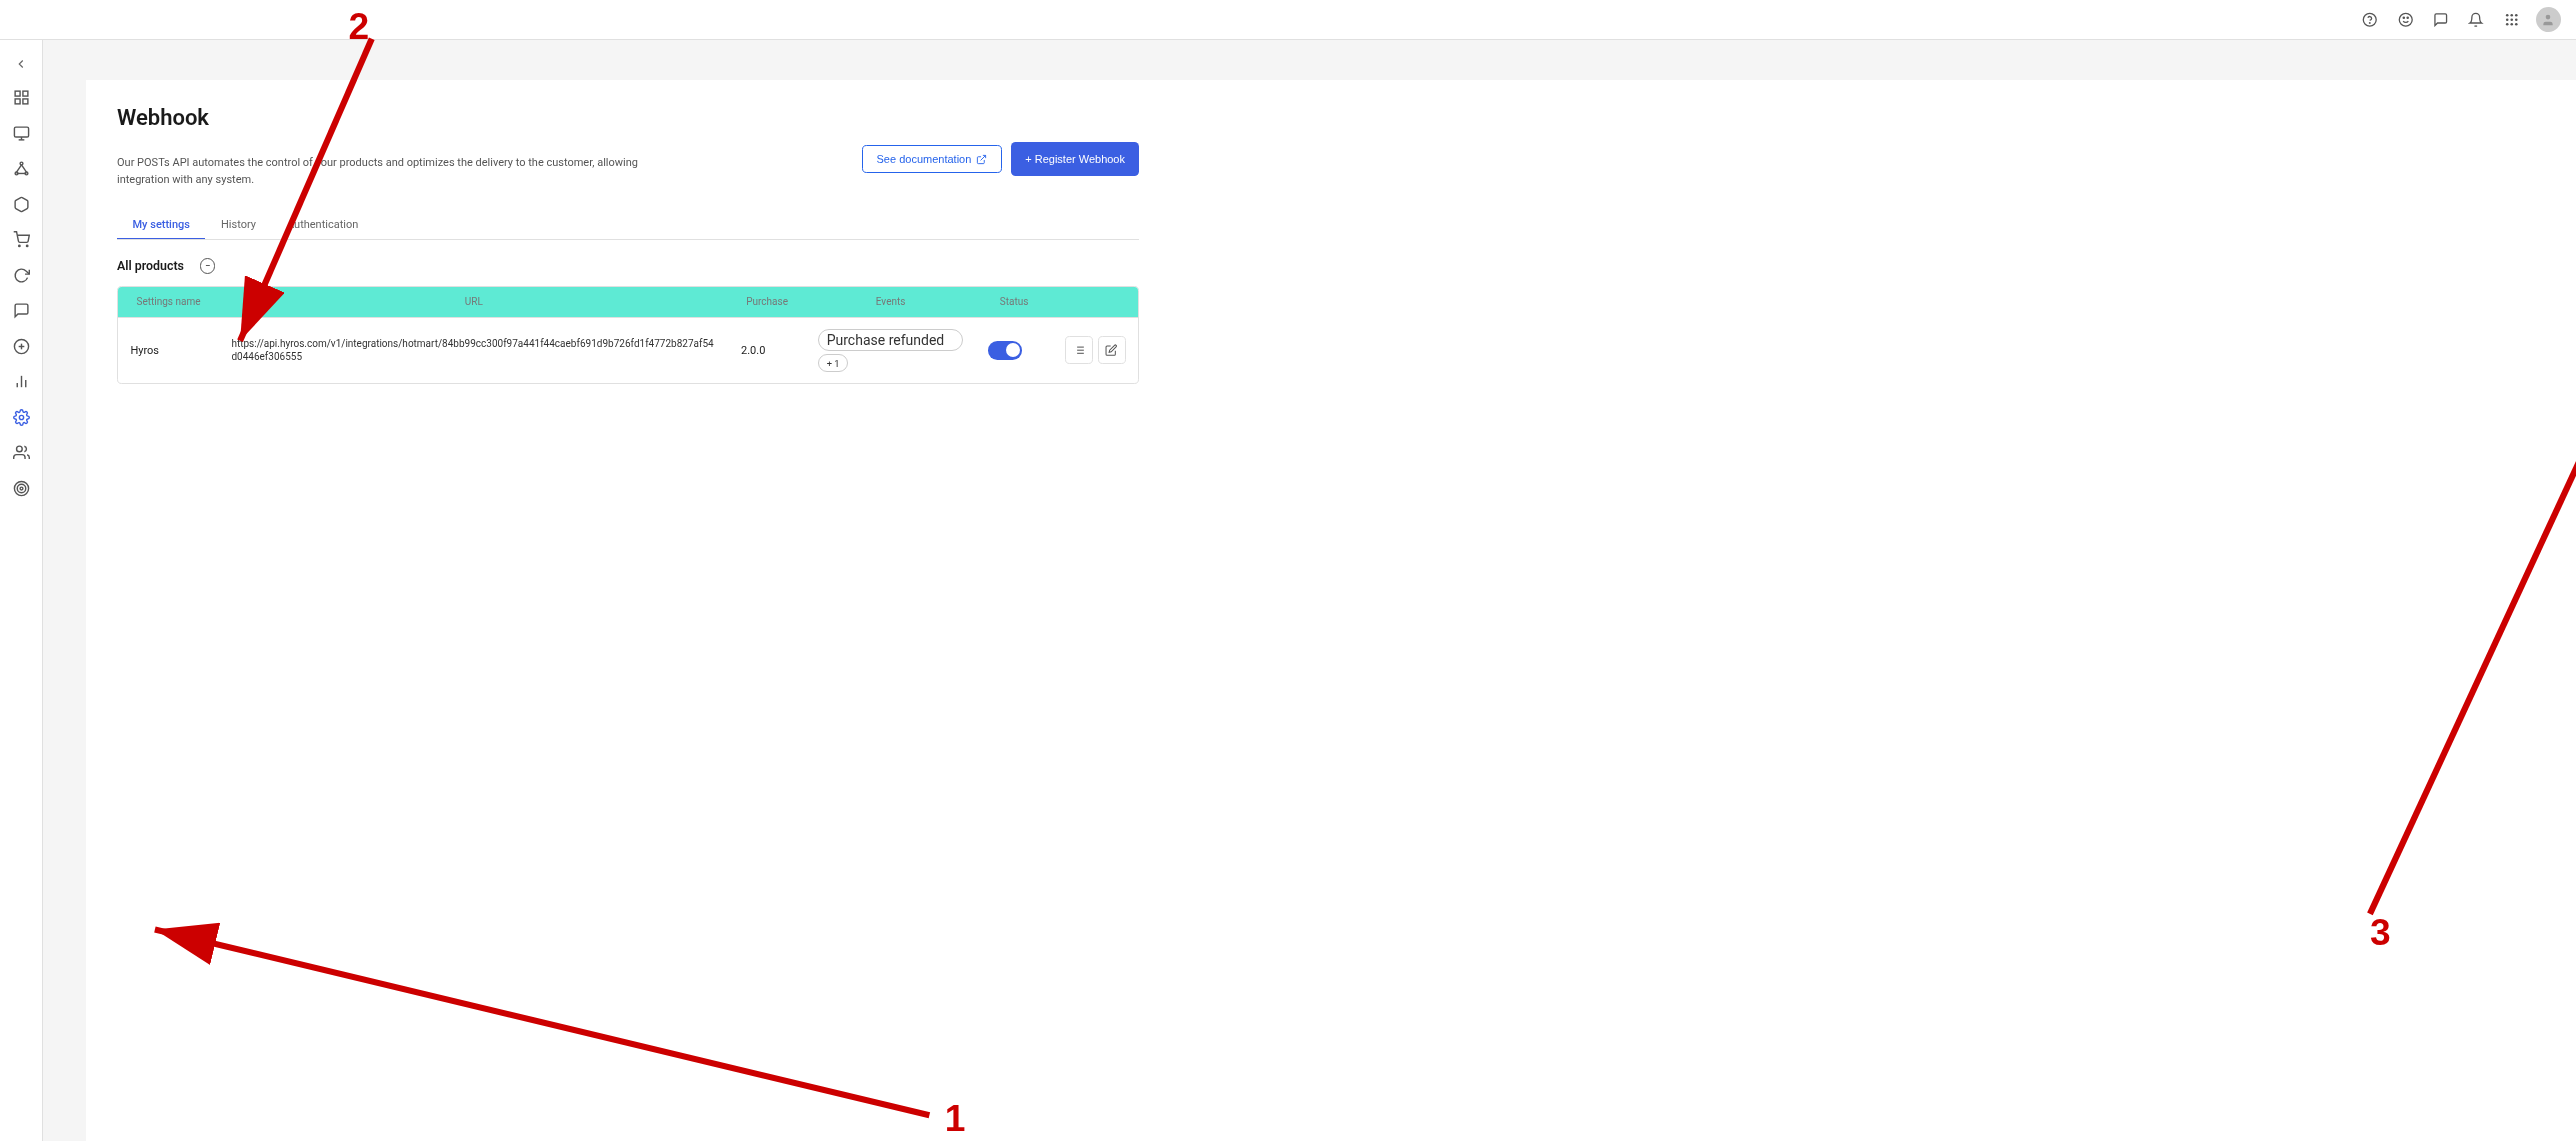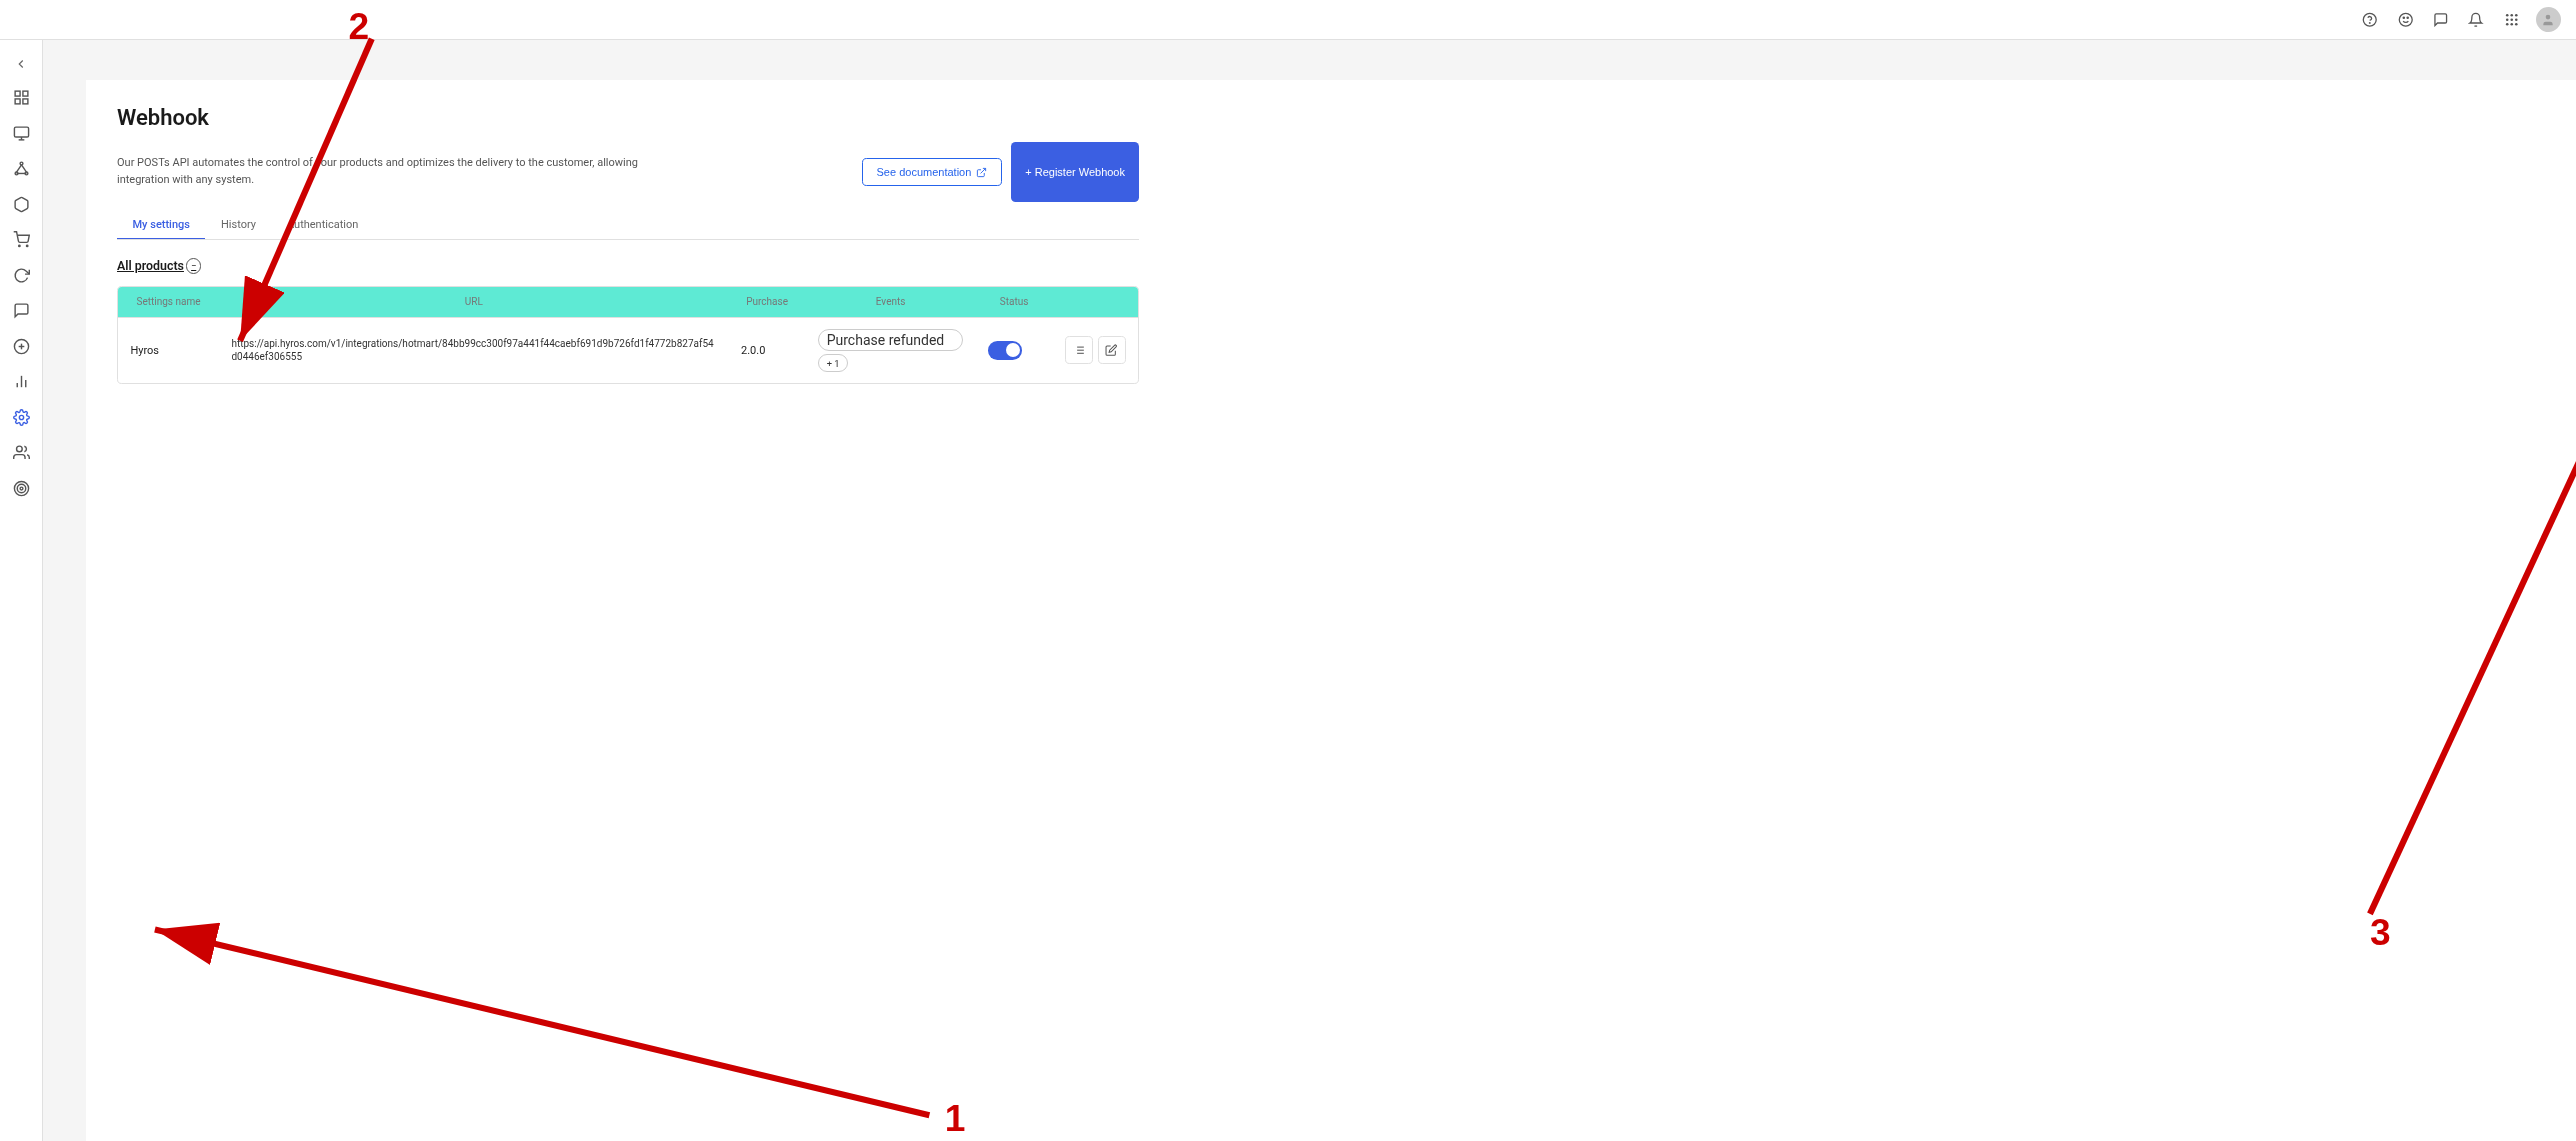--- a/index.html
+++ b/index.html
@@ -115,21 +115,21 @@
       border-radius: 4.6px;
       background: #fff;
       color: #2563eb;
       font-size: 11px;
       cursor: pointer;
       display: flex;
       align-items: center;
       gap: 4.6px;
     }
     .btn-primary {
-      padding: 24px 14px;
+      padding: 11px 14px;
       border: none;
       border-radius: 4.6px;
       background: #3b5fe2;
       color: #fff;
       font-size: 11px;
       cursor: pointer;
       display: flex;
       align-items: center;
       gap: 4.6px;
     }
@@ -152,26 +152,25 @@
     .tab.active {
       color: #3b5fe2;
       border-bottom: 1.5px solid #3b5fe2;
       font-weight: 500;
     }
 
     
     .section-title {
       display: flex;
       align-items: center;
-      gap: 2px;
+      gap: 16px;
       font-size: 12.4px;
       font-weight: 600;
       color: #1a1a1a;
       margin-bottom: 12.4px;
-      text-decoration: underline;
     }
     .section-icon {
       width: 15.5px; height: 15.5px;
       border: 1.5px solid #555;
       border-radius: 50%;
       display: flex; align-items: center; justify-content: center;
       font-size: 9.3px;
       color: #555;
       cursor: pointer;
     }

